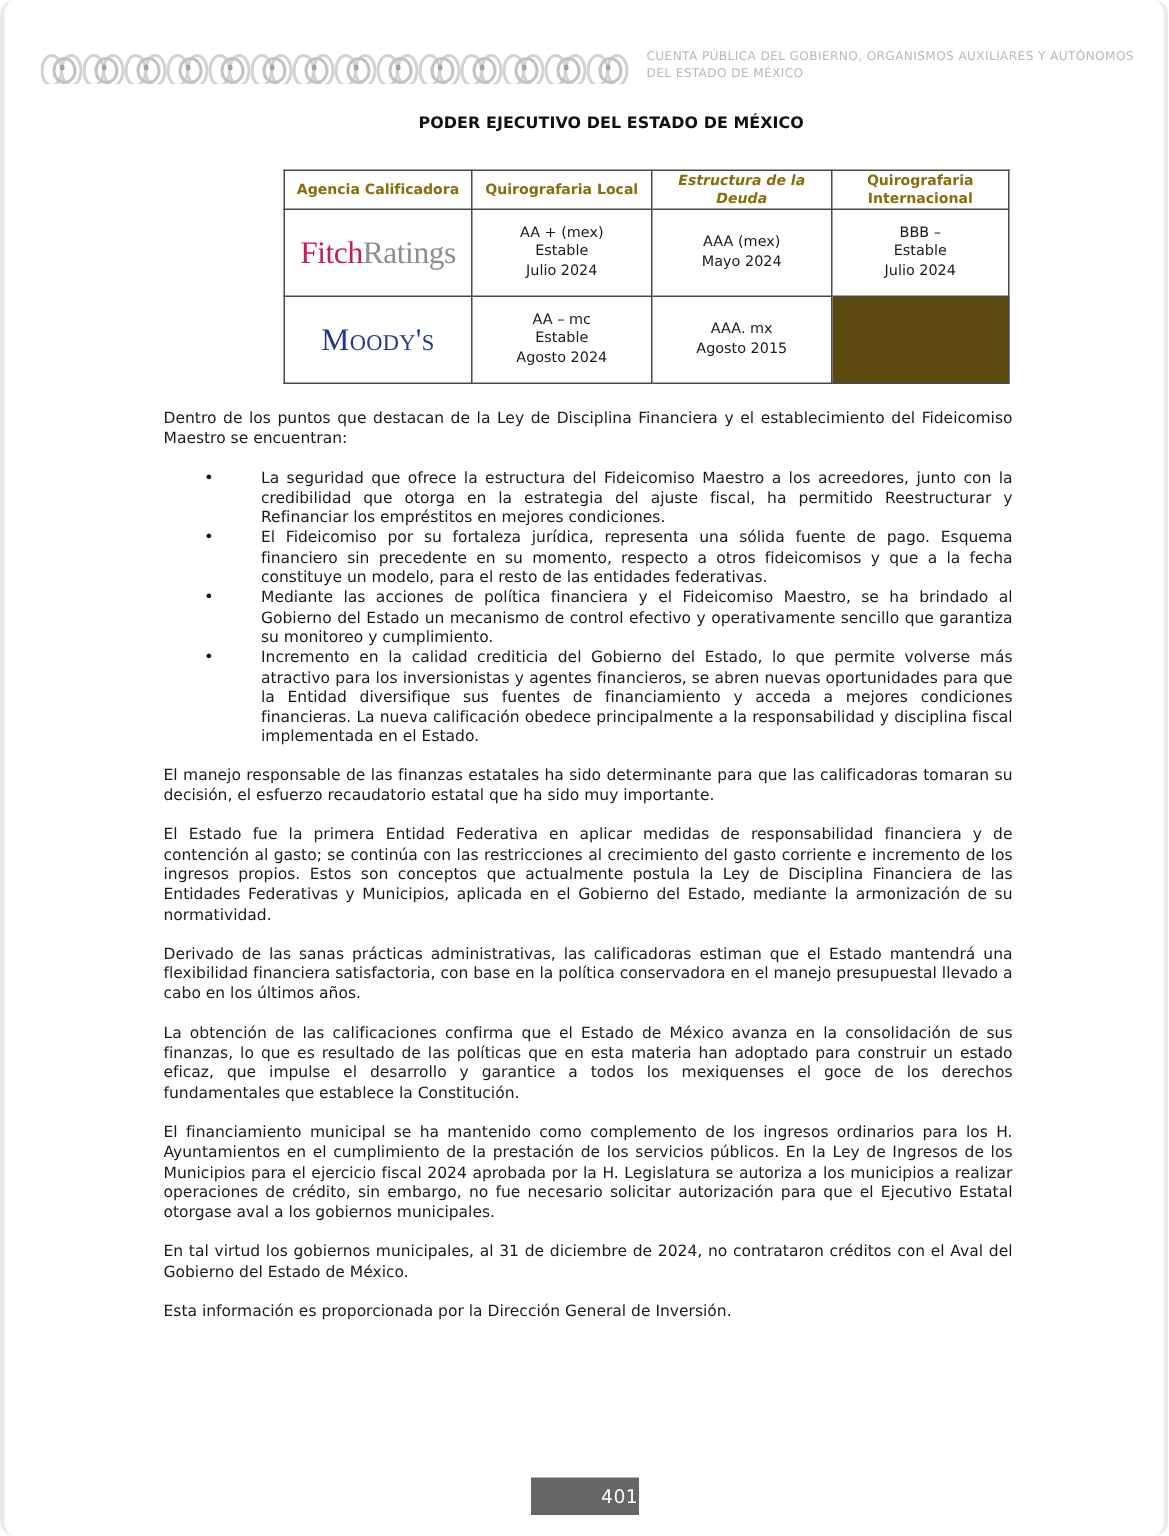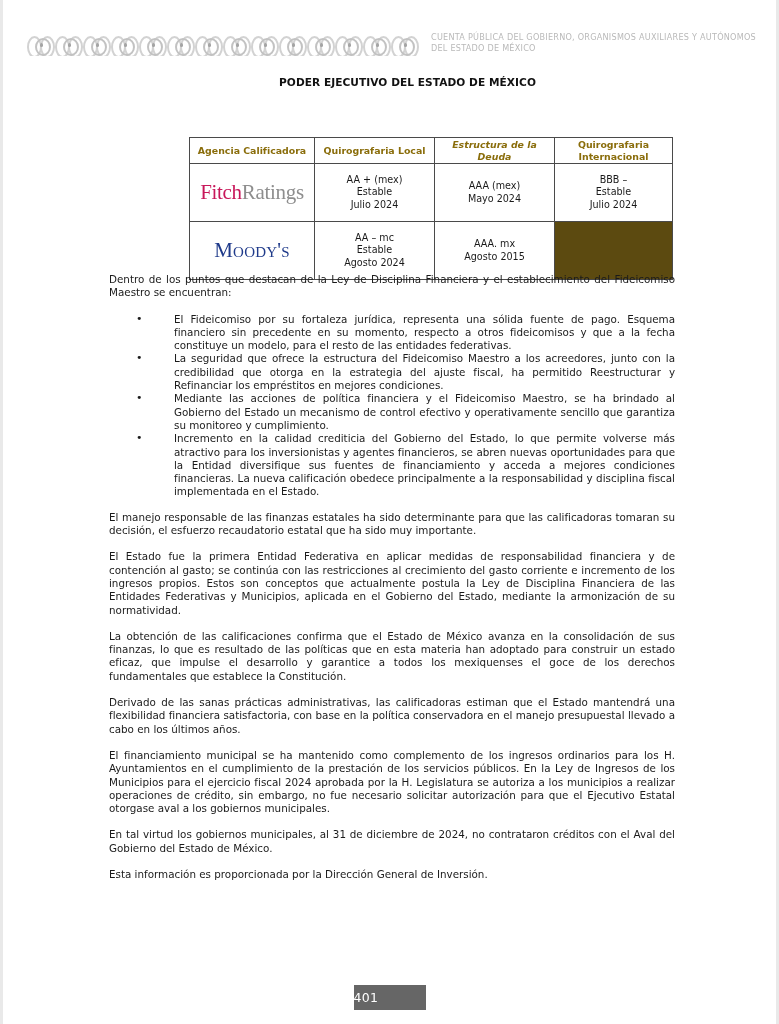--- a/index.html
+++ b/index.html
@@ -17,20 +17,21 @@
   }
 
   
   .page {
     position: absolute;
     inset: 0;
     background: #ffffff;
     border-left: 3px solid #e9e9e9;
     border-right: 3px solid #e9e9e9;
     box-sizing: border-box;
+    border-radius: 10px;
   }
 
   
   .page-header {
     position: absolute;
     top: 28px;
     left: 0;
     right: 0;
     height: 34px;
     display: flex;
@@ -114,21 +115,20 @@
   .ratings-table-wrap {
     position: absolute;
     top: 113px;
     left: 186px;
     width: 483px;
   }
   table.ratings {
     border-collapse: collapse;
     width: 483px;
     table-layout: fixed;
-    margin-top: 24px;
   }
   table.ratings th,
   table.ratings td {
     border: 1px solid #4a4a4a;
     text-align: center;
     vertical-align: middle;
     padding: 0;
   }
   table.ratings th {
     height: 25px;
@@ -212,21 +212,21 @@
     position: absolute;
     left: 50%;
     transform: translateX(-50%);
     top: 985px;
     width: 72px;
     height: 25px;
     background: #666666;
     color: #ffffff;
     display: flex;
     align-items: center;
-    justify-content: flex-start;
+    justify-content: flex-end;
     font-size: 12.5px;
     letter-spacing: 0.3px;
   }
 </style>
 </head>
 <body>
 
 <div class="page">
 
   <div class="page-header">
@@ -369,30 +369,30 @@
         </tr>
       </tbody>
     </table>
   </div>
 
   <div class="body-area">
 
     <p class="para">Dentro de los puntos que destacan de la Ley de Disciplina Financiera y el establecimiento del Fideicomiso Maestro se encuentran:</p>
 
     <ul class="bullets">
+      <li>La seguridad que ofrece la estructura del Fideicomiso Maestro a los acreedores, junto con la credibilidad que otorga en la estrategia del ajuste fiscal, ha permitido Reestructurar y Refinanciar los empréstitos en mejores condiciones.</li>
       <li>El Fideicomiso por su fortaleza jurídica, representa una sólida fuente de pago. Esquema financiero sin precedente en su momento, respecto a otros fideicomisos y que a la fecha constituye un modelo, para el resto de las entidades federativas.</li>
-      <li>La seguridad que ofrece la estructura del Fideicomiso Maestro a los acreedores, junto con la credibilidad que otorga en la estrategia del ajuste fiscal, ha permitido Reestructurar y Refinanciar los empréstitos en mejores condiciones.</li>
       <li>Mediante las acciones de política financiera y el Fideicomiso Maestro, se ha brindado al Gobierno del Estado un mecanismo de control efectivo y operativamente sencillo que garantiza su monitoreo y cumplimiento.</li>
       <li>Incremento en la calidad crediticia del Gobierno del Estado, lo que permite volverse más atractivo para los inversionistas y agentes financieros, se abren nuevas oportunidades para que la Entidad diversifique sus fuentes de financiamiento y acceda a mejores condiciones financieras. La nueva calificación obedece principalmente a la responsabilidad y disciplina fiscal implementada en el Estado.</li>
     </ul>
 
     <p class="para">El manejo responsable de las finanzas estatales ha sido determinante para que las calificadoras tomaran su decisión, el esfuerzo recaudatorio estatal que ha sido muy importante.</p>
     <p class="para">El Estado fue la primera Entidad Federativa en aplicar medidas de responsabilidad financiera y de contención al gasto; se continúa con las restricciones al crecimiento del gasto corriente e incremento de los ingresos propios. Estos son conceptos que actualmente postula la Ley de Disciplina Financiera de las Entidades Federativas y Municipios, aplicada en el Gobierno del Estado, mediante la armonización de su normatividad.</p>
+    <p class="para">Derivado de las sanas prácticas administrativas, las calificadoras estiman que el Estado mantendrá una flexibilidad financiera satisfactoria, con base en la política conservadora en el manejo presupuestal llevado a cabo en los últimos años.</p>
     <p class="para">La obtención de las calificaciones confirma que el Estado de México avanza en la consolidación de sus finanzas, lo que es resultado de las políticas que en esta materia han adoptado para construir un estado eficaz, que impulse el desarrollo y garantice a todos los mexiquenses el goce de los derechos fundamentales que establece la Constitución.</p>
-    <p class="para">Derivado de las sanas prácticas administrativas, las calificadoras estiman que el Estado mantendrá una flexibilidad financiera satisfactoria, con base en la política conservadora en el manejo presupuestal llevado a cabo en los últimos años.</p>
     <p class="para">El financiamiento municipal se ha mantenido como complemento de los ingresos ordinarios para los H. Ayuntamientos en el cumplimiento de la prestación de los servicios públicos. En la Ley de Ingresos de los Municipios para el ejercicio fiscal 2024 aprobada por la H. Legislatura se autoriza a los municipios a realizar operaciones de crédito, sin embargo, no fue necesario solicitar autorización para que el Ejecutivo Estatal otorgase aval a los gobiernos municipales.</p>
     <p class="para">En tal virtud los gobiernos municipales, al 31 de diciembre de 2024, no contrataron créditos con el Aval del Gobierno del Estado de México.</p>
     <p class="para">Esta información es proporcionada por la Dirección General de Inversión.</p>
 
   </div>
 
   <div class="page-number-box" style="background: rgb(102, 102, 102);">
     <span>401</span>
   </div>
 

